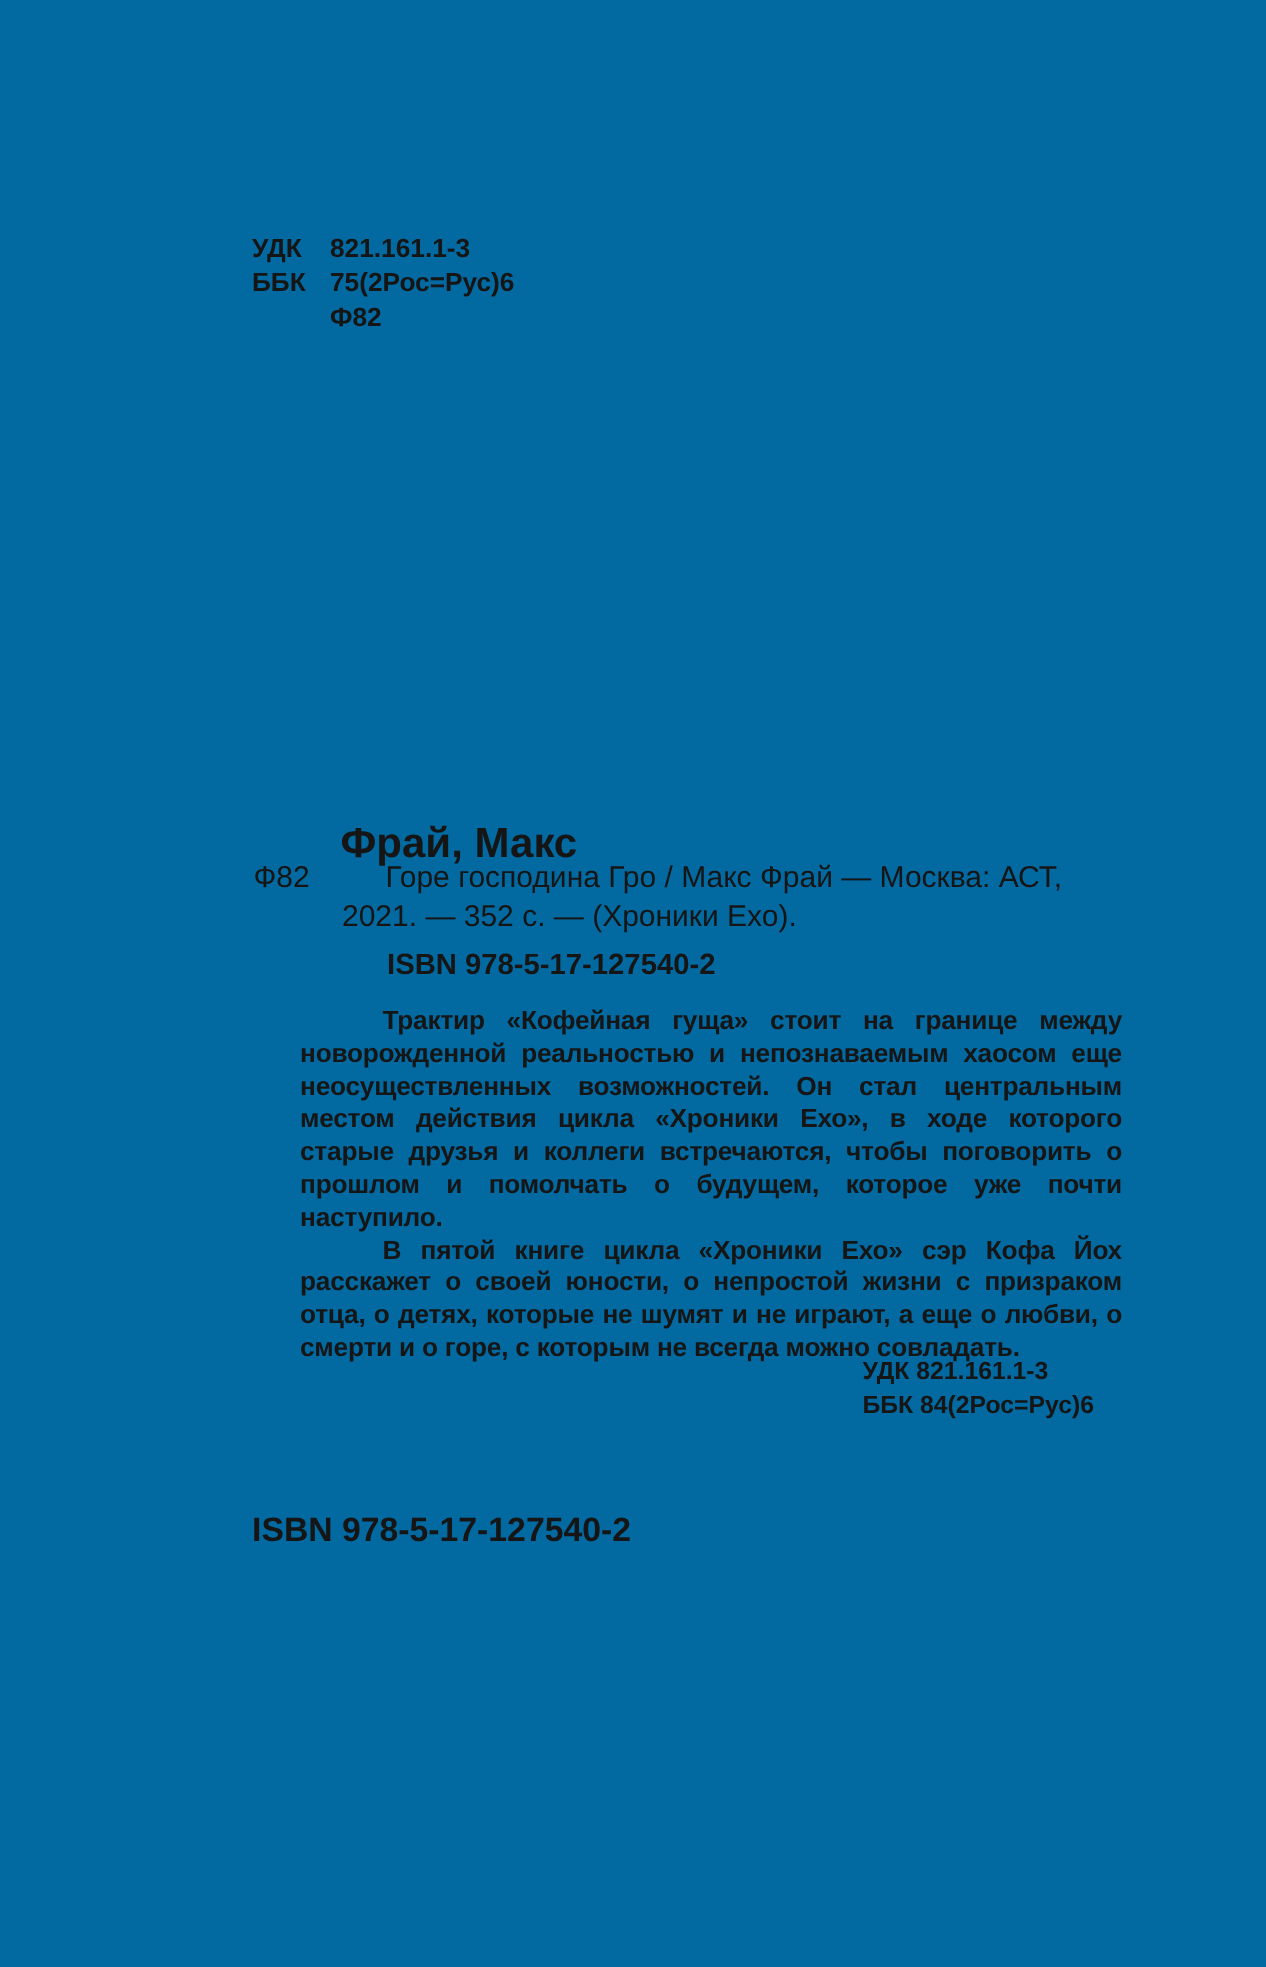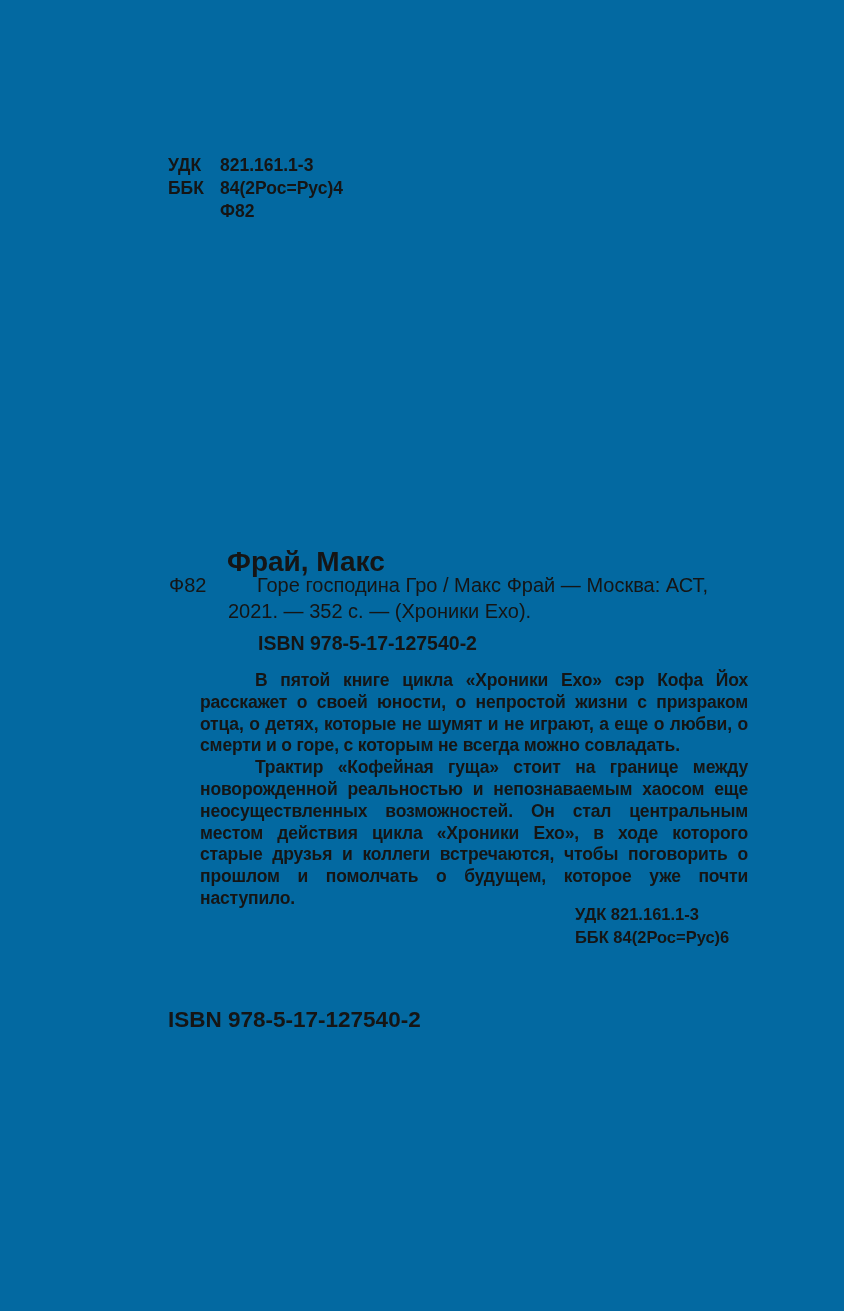--- a/index.html
+++ b/index.html
@@ -114,36 +114,36 @@
     line-height: 21.7px;
   }
 </style>
 </head>
 <body>
 
 <div class="page">
 
   <div class="top-class">
     <div><span class="lbl">УДК</span><span>821.161.1-3</span></div>
-    <div><span class="lbl">ББК</span><span>84(2Рос=Рус)4</span></div>
+    <div><span class="lbl">ББК</span><span>75(2Рос=Рус)6</span></div>
     <div><span class="lbl"></span><span>Ф82</span></div>
   </div>
 
   <div class="author">Фрай, Макс</div>
 
   <div class="index-code">Ф82</div>
 
   <div class="citation pre">Горе господина Гро / Макс Фрай — Москва: АСТ,
 2021. — 352 с. — (Хроники Ехо).</div>
 
   <div class="isbn-mid">ISBN 978-5-17-127540-2</div>
 
   <div class="annotation">
+    <p>Трактир «Кофейная гуща» стоит на границе между новорожденной реальностью и непознаваемым хаосом еще неосуществленных возможностей. Он стал центральным местом действия цикла «Хроники Ехо», в ходе которого старые друзья и коллеги встречаются, чтобы поговорить о прошлом и помолчать о будущем, которое уже почти наступило.</p>
     <p>В пятой книге цикла «Хроники Ехо» сэр Кофа Йох расскажет о своей юности, о непростой жизни с призраком отца, о детях, которые не шумят и не играют, а еще о любви, о смерти и о горе, с которым не всегда можно совладать.</p>
-    <p>Трактир «Кофейная гуща» стоит на границе между новорожденной реальностью и непознаваемым хаосом еще неосуществленных возможностей. Он стал центральным местом действия цикла «Хроники Ехо», в ходе которого старые друзья и коллеги встречаются, чтобы поговорить о прошлом и помолчать о будущем, которое уже почти наступило.</p>
   </div>
 
   <div class="bottom-class pre">УДК 821.161.1-3
 ББК 84(2Рос=Рус)6</div>
 
   <div class="isbn-bottom">ISBN 978-5-17-127540-2</div>
 
 
 </div>
 

